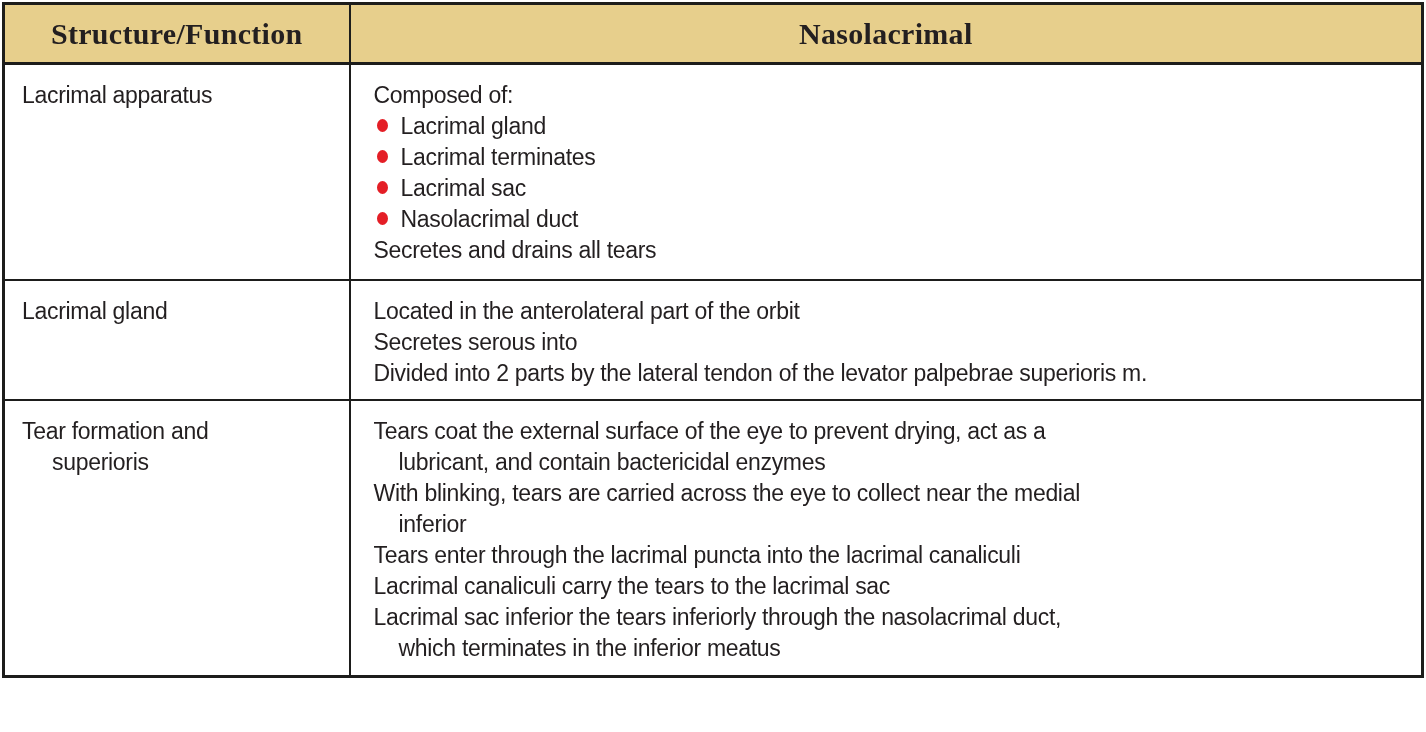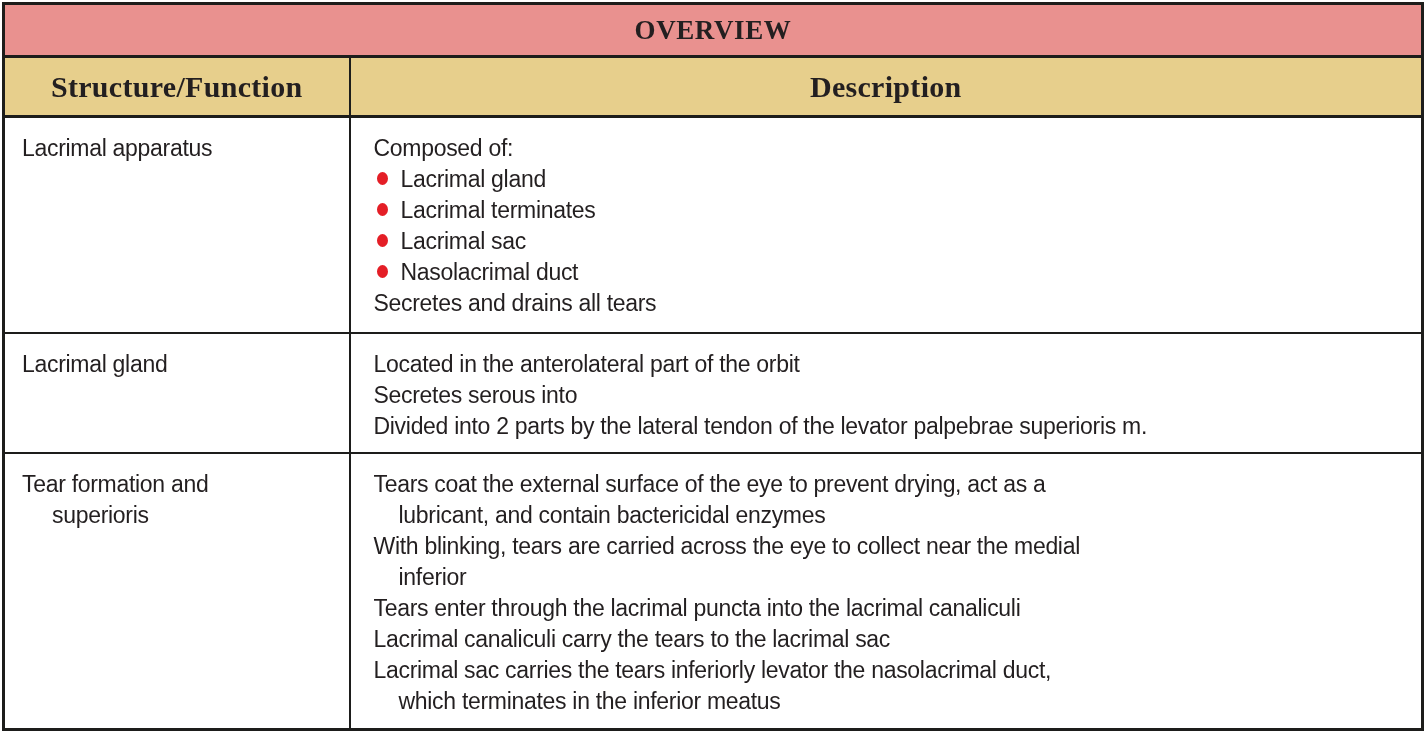--- a/index.html
+++ b/index.html
@@ -74,27 +74,24 @@
 </head>
 <body>
 
 <table class="overview">
   <colgroup>
       <col class="c1">
       <col>
     </colgroup>
 
   <tbody>
-      <tr class="title-row">
-    <td colspan="2">OVERVIEW</td>
-  </tr>
 
   <tr class="head-row">
     <td>Structure/Function</td>
-    <td>Description</td>
+    <td>Nasolacrimal</td>
   </tr>
 
   <tr class="r1">
     <td class="struct">
       <p class="line">Lacrimal apparatus</p>
     </td>
     <td class="desc">
       <p class="line">Composed of:</p>
       <p class="line bullet-line"><span class="dot"></span><span>Lacrimal gland</span></p>
       <p class="line bullet-line"><span class="dot"></span><span>Lacrimal terminates</span></p>
@@ -120,18 +117,18 @@
       <p class="line">Tear formation and</p>
       <p class="line cont2">superioris</p>
     </td>
     <td class="desc">
       <p class="line">Tears coat the external surface of the eye to prevent drying, act as a</p>
       <p class="line cont">lubricant, and contain bactericidal enzymes</p>
       <p class="line">With blinking, tears are carried across the eye to collect near the medial</p>
       <p class="line cont">inferior</p>
       <p class="line">Tears enter through the lacrimal puncta into the lacrimal canaliculi</p>
       <p class="line">Lacrimal canaliculi carry the tears to the lacrimal sac</p>
-      <p class="line">Lacrimal sac carries the tears inferiorly levator the nasolacrimal duct,</p>
+      <p class="line">Lacrimal sac inferior the tears inferiorly through the nasolacrimal duct,</p>
       <p class="line cont">which terminates in the inferior meatus</p>
     </td>
   </tr>
 </tbody>
   </table>
 
 </body></html>

